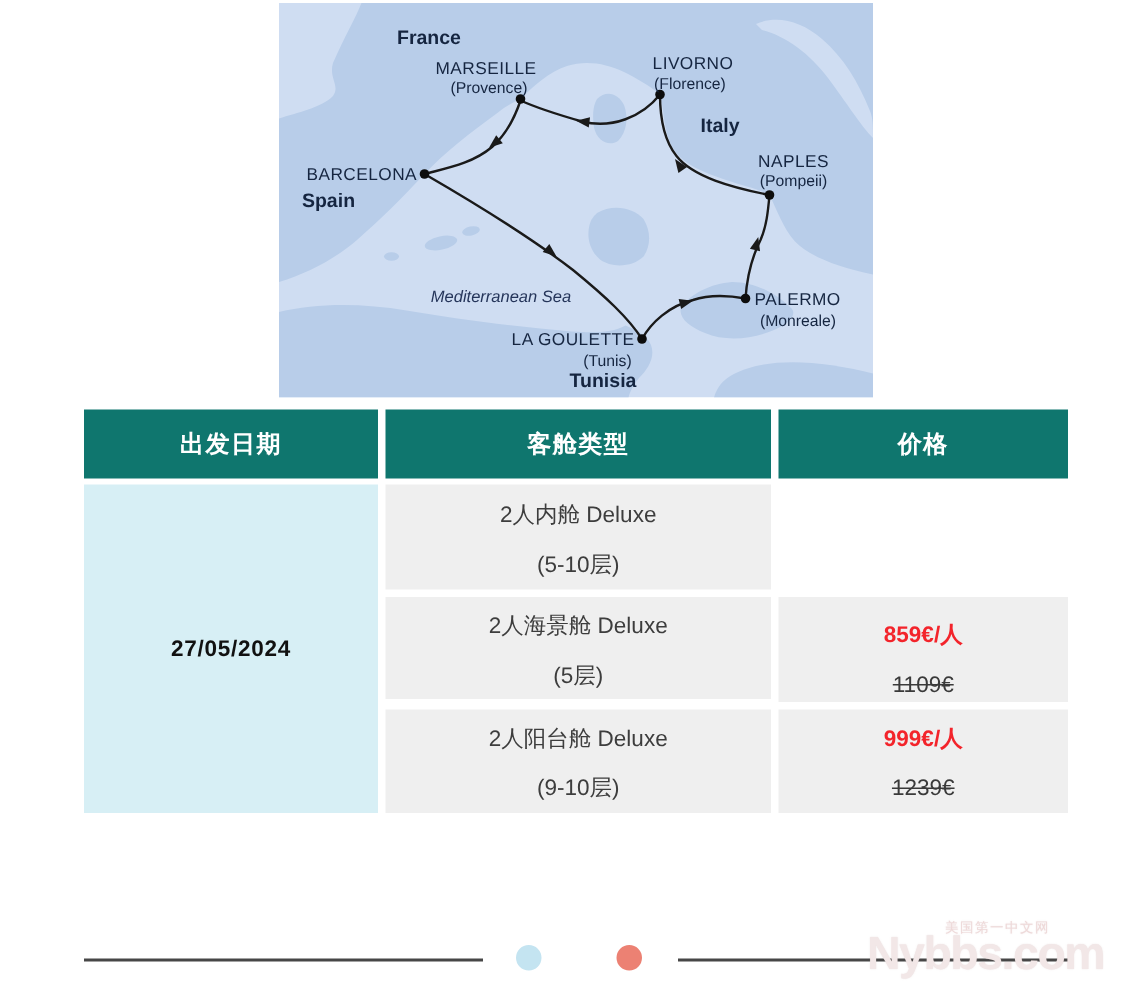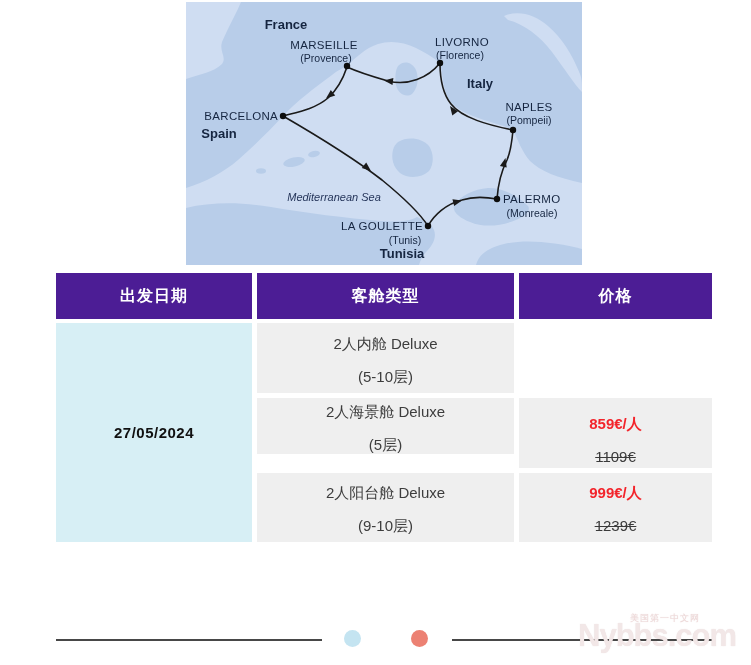--- a/index.html
+++ b/index.html
@@ -10,21 +10,21 @@
   }
   
   .map-wrap { position:absolute; left:186px; top:2px; width:396px; height:201px; }
   .map-wrap svg { display:block; }
   .map-city { font-size:11.5px; letter-spacing:.3px; fill:#152540; }
   .map-sub  { font-size:10.5px; fill:#152540; }
   .map-country { font-size:13px; font-weight:bold; fill:#152540; }
   .map-sea  { font-size:11px; font-style:italic; fill:#25355a; }
   
   .cell { position:absolute; display:flex; align-items:center; justify-content:center; }
-  .th { background:#4c1d95; color:#ffffff; font-size:16px; font-weight:bold; letter-spacing:1px; }
+  .th { background:#0f766e; color:#ffffff; font-size:16px; font-weight:bold; letter-spacing:1px; }
   .date-cell { background:#d7eff5; font-size:15px; font-weight:bold; color:#111; letter-spacing:.5px; }
   .body-cell { background:#efefef; flex-direction:column; gap:11px; padding-top:4px; }
   .cabin-line { font-size:15px; color:#3d3d3d; line-height:22px; }
   .price-line { font-size:15px; font-weight:bold; color:#f3242b; line-height:22px; }
   .old-price  { font-size:15px; color:#3a3a3a; text-decoration:line-through; line-height:22px; }
   .note { position:absolute; left:56px; top:548px; width:656px; text-align:center;
           font-size:16px; font-weight:bold; color:#f3242b; letter-spacing:1px; }
   
   .hline { position:absolute; top:639px; height:2px; background:#474747; }
   .dot { position:absolute; top:630px; width:17px; height:17px; border-radius:50%; }
@@ -144,21 +144,21 @@
   <div class="cell th" style="left:257px; top:273px; width:257px; height:46px;">客舱类型</div>
   <div class="cell th" style="left:519px; top:273px; width:193px; height:46px;">价格</div>
 
   <div class="cell date-cell" style="left:56px; top:323px; width:196px; height:219px;">27/05/2024</div>
 
   <div class="cell body-cell" style="left:257px; top:323px; width:257px; height:70px;">
     <div class="cabin-line">2人内舱 Deluxe</div>
     <div class="cabin-line">(5-10层)</div>
   </div>
 
-  <div class="cell body-cell" style="left:257px; top:398px; width:257px; height:56px;">
+  <div class="cell body-cell" style="left:257px; top:398px; width:257px; height:68px;">
     <div class="cabin-line">2人海景舱 Deluxe</div>
     <div class="cabin-line">(5层)</div>
   </div>
   <div class="cell body-cell" style="left:519px; top:398px; width:193px; height:70px;justify-content:flex-end;">
     <div class="price-line">859€/人</div>
     <div class="old-price">1109€</div>
   </div>
 
   <div class="cell body-cell" style="left:257px; top:473px; width:257px; height:69px;">
     <div class="cabin-line">2人阳台舱 Deluxe</div>

